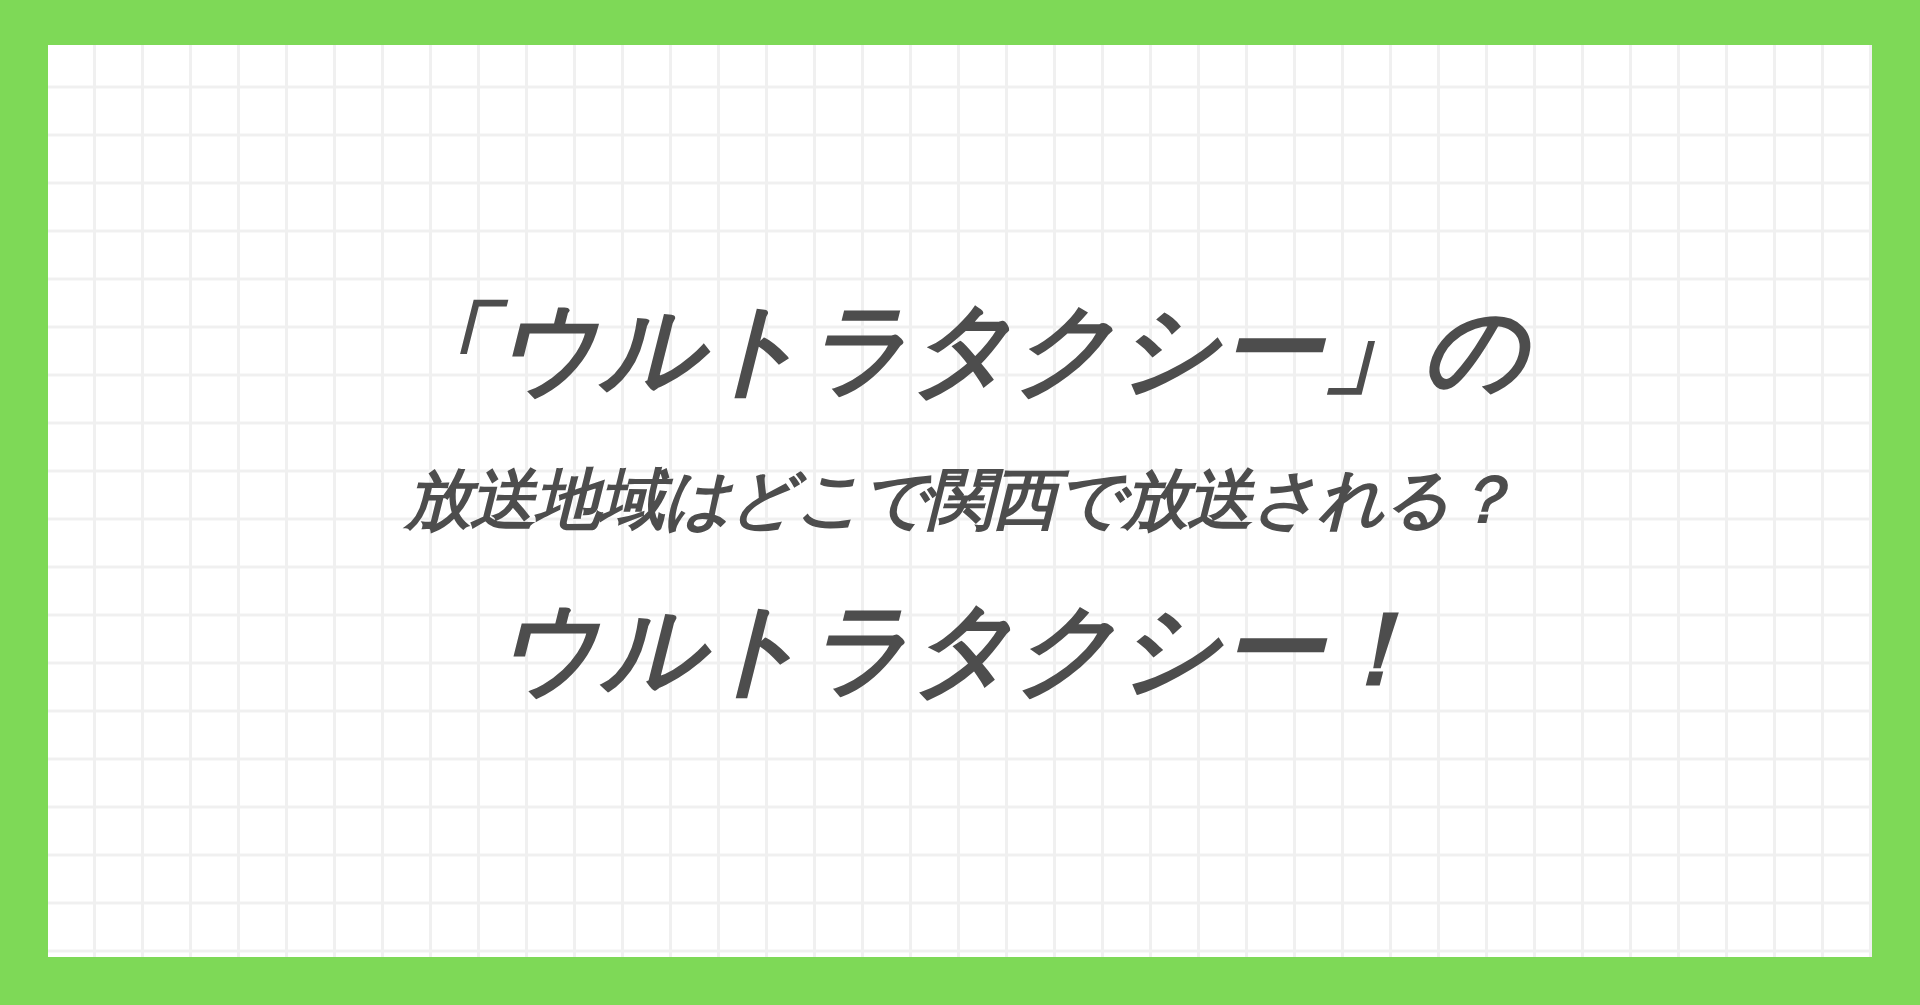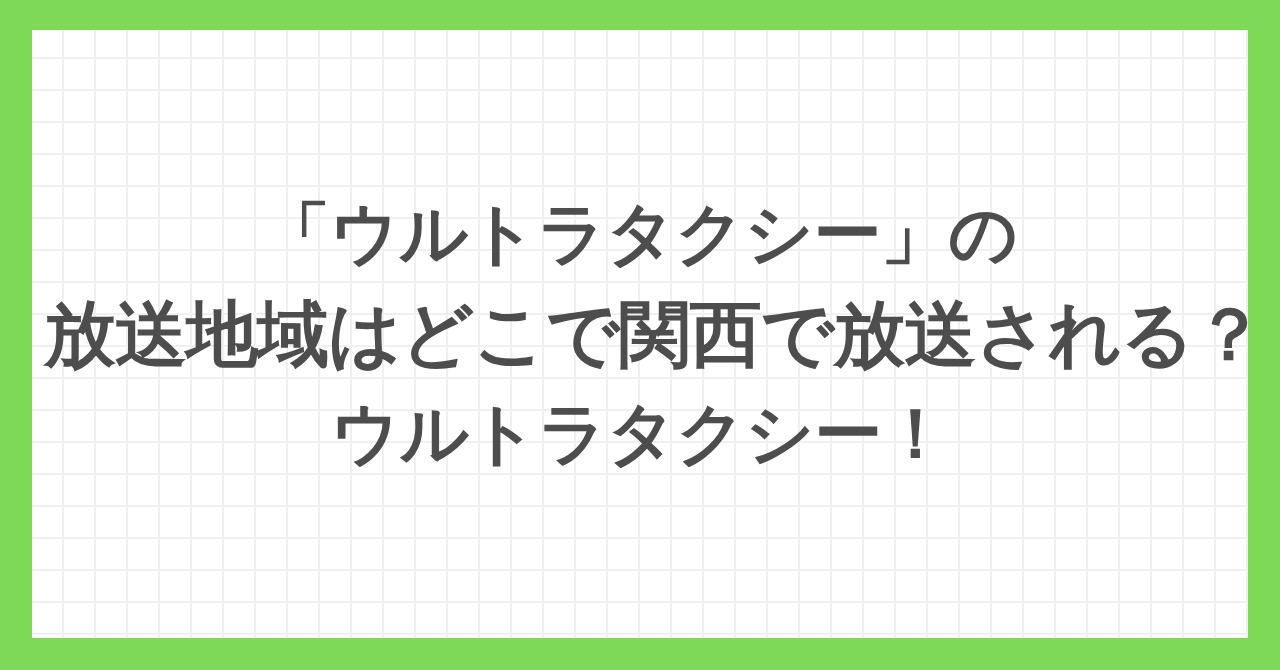--- a/index.html
+++ b/index.html
@@ -39,35 +39,36 @@
 
   .headline-block {
     position: absolute;
     left: 0;
     right: 0;
     top: 50%;
     transform: translateY(-50%);
     text-align: center;
     padding: 0 12px;
     box-sizing: border-box;
+    font-style: italic;
   }
 
   .headline-line {
     display: block;
     color: #4d4d4d;
     font-family: "DejaVu Sans", "Liberation Sans", sans-serif;
     font-weight: bold;
     font-size: 68px;
     line-height: 100px;
     letter-spacing: -0.5px;
     white-space: nowrap;
   }
 
   .headline-line.line-2 {
-    font-size: 72px;
+    font-size: 44px;
     letter-spacing: -1px;
   }
 </style>
 </head>
 <body>
 
 <div class="thumbnail-canvas">
 
   <div class="paper-panel">
 

